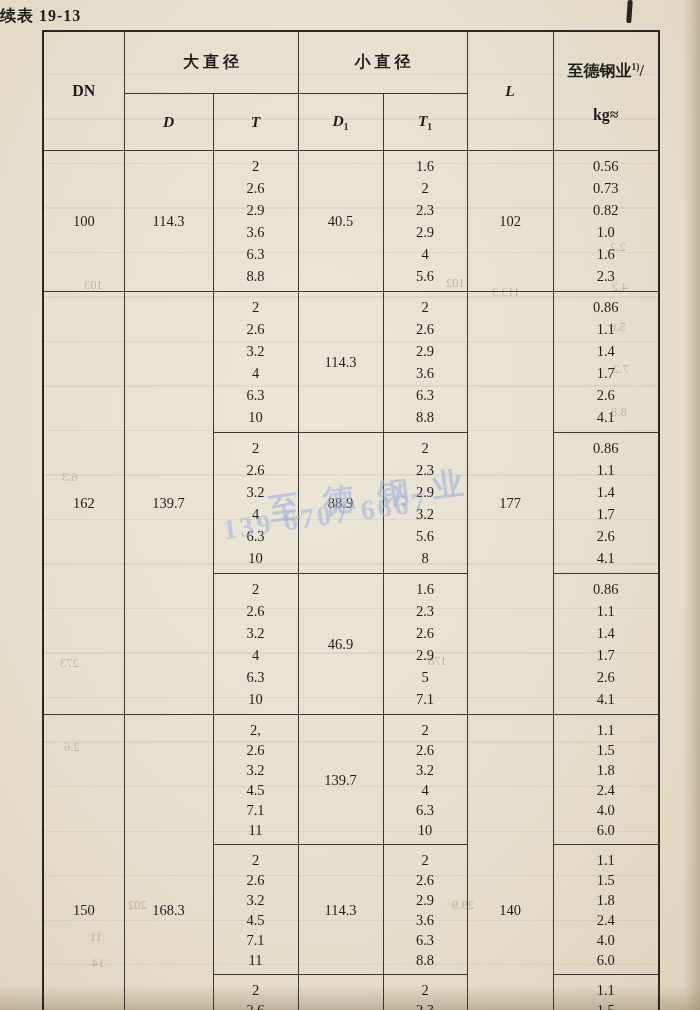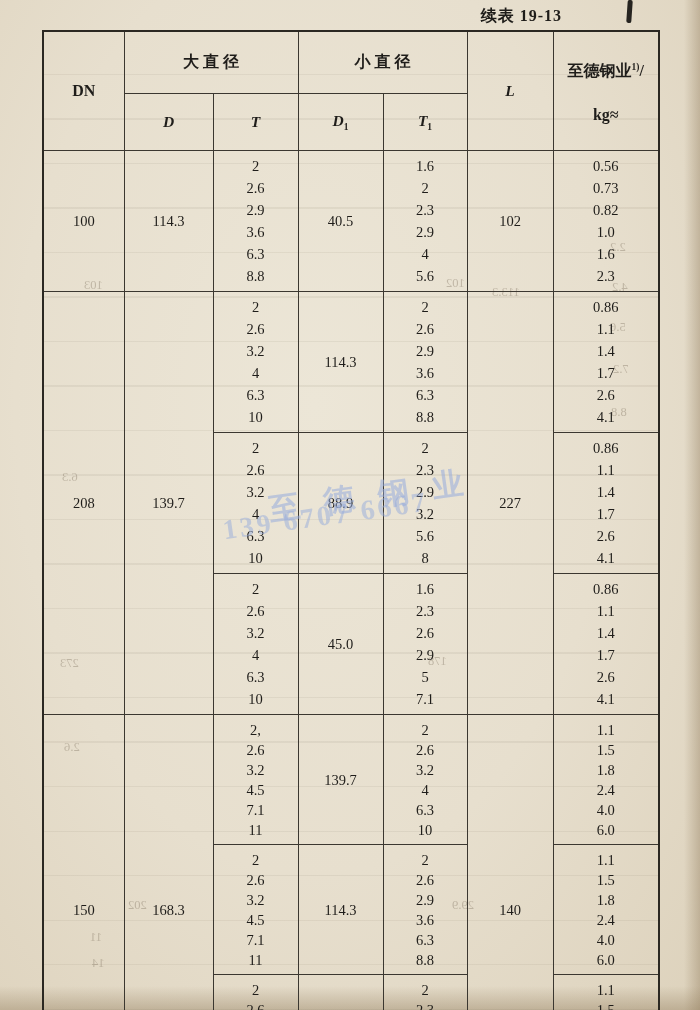--- a/index.html
+++ b/index.html
@@ -6,21 +6,21 @@
   body{width:700px;height:1010px;overflow:hidden;
        font-family:"Liberation Serif","DejaVu Serif",serif;color:#1f1d1a;}
   .page{position:relative;width:700px;height:1010px;
         background:radial-gradient(ellipse at 45% 40%, #ece6d7 0%, #e7dfce 55%, #ddd2bc 100%);}
   .edge-right{position:absolute;top:0;right:0;width:16px;height:100%;
         background:linear-gradient(90deg, rgba(150,128,96,0) 0%, rgba(140,118,86,0.38) 100%);}
   .edge-bottom{position:absolute;left:0;bottom:0;width:100%;height:24px;
         background:linear-gradient(180deg, rgba(150,130,100,0) 0%, rgba(145,124,92,0.42) 100%);}
   .ink-mark{position:absolute;left:627px;top:0;width:5px;height:23px;background:#262420;
         border-radius:2px;transform:rotate(4deg);}
-  .title{position:absolute;top:6px;left:0;width:562px;text-align:right;
+  .title{position:absolute;top:6px;left:0;width:562px;text-align:left;
         font-size:16px;font-weight:bold;letter-spacing:1px;}
   table{position:absolute;left:42px;top:30px;width:616px;border-collapse:collapse;
         table-layout:fixed;
         background:repeating-linear-gradient(180deg, rgba(255,255,255,0) 0 43px, rgba(125,115,95,0.10) 43px 44.5px);
         z-index:1;}
   th,td{border:1.6px solid #3b3730;padding:4px;text-align:center;vertical-align:middle;
         font-size:14.5px;white-space:pre-line;}
   table{border:2.5px solid #2b2822;}
   thead th{font-size:16px;font-weight:600;font-family:"Liberation Serif","DejaVu Serif",serif;}
   .r1{height:32px;}
@@ -116,36 +116,36 @@
 5.6</td>
           <td>102</td>
           <td>0.56
 0.73
 0.82
 1.0
 1.6
 2.3</td>
         </tr>
         <tr class="g1">
-          <td rowspan="3">208</td>
+          <td rowspan="3">162</td>
           <td rowspan="3">139.7</td>
           <td>2
 2.6
 3.2
 4
 6.3
 10</td>
           <td>114.3</td>
           <td>2
 2.6
 2.9
 3.6
 6.3
 8.8</td>
-          <td rowspan="3">227</td>
+          <td rowspan="3">177</td>
           <td>0.86
 1.1
 1.4
 1.7
 2.6
 4.1</td>
         </tr>
         <tr class="g1">
           <td>2
 2.6
@@ -167,21 +167,21 @@
 2.6
 4.1</td>
         </tr>
         <tr class="g1">
           <td>2
 2.6
 3.2
 4
 6.3
 10</td>
-          <td>45.0</td>
+          <td>46.9</td>
           <td>1.6
 2.3
 2.6
 2.9
 5
 7.1</td>
           <td>0.86
 1.1
 1.4
 1.7

